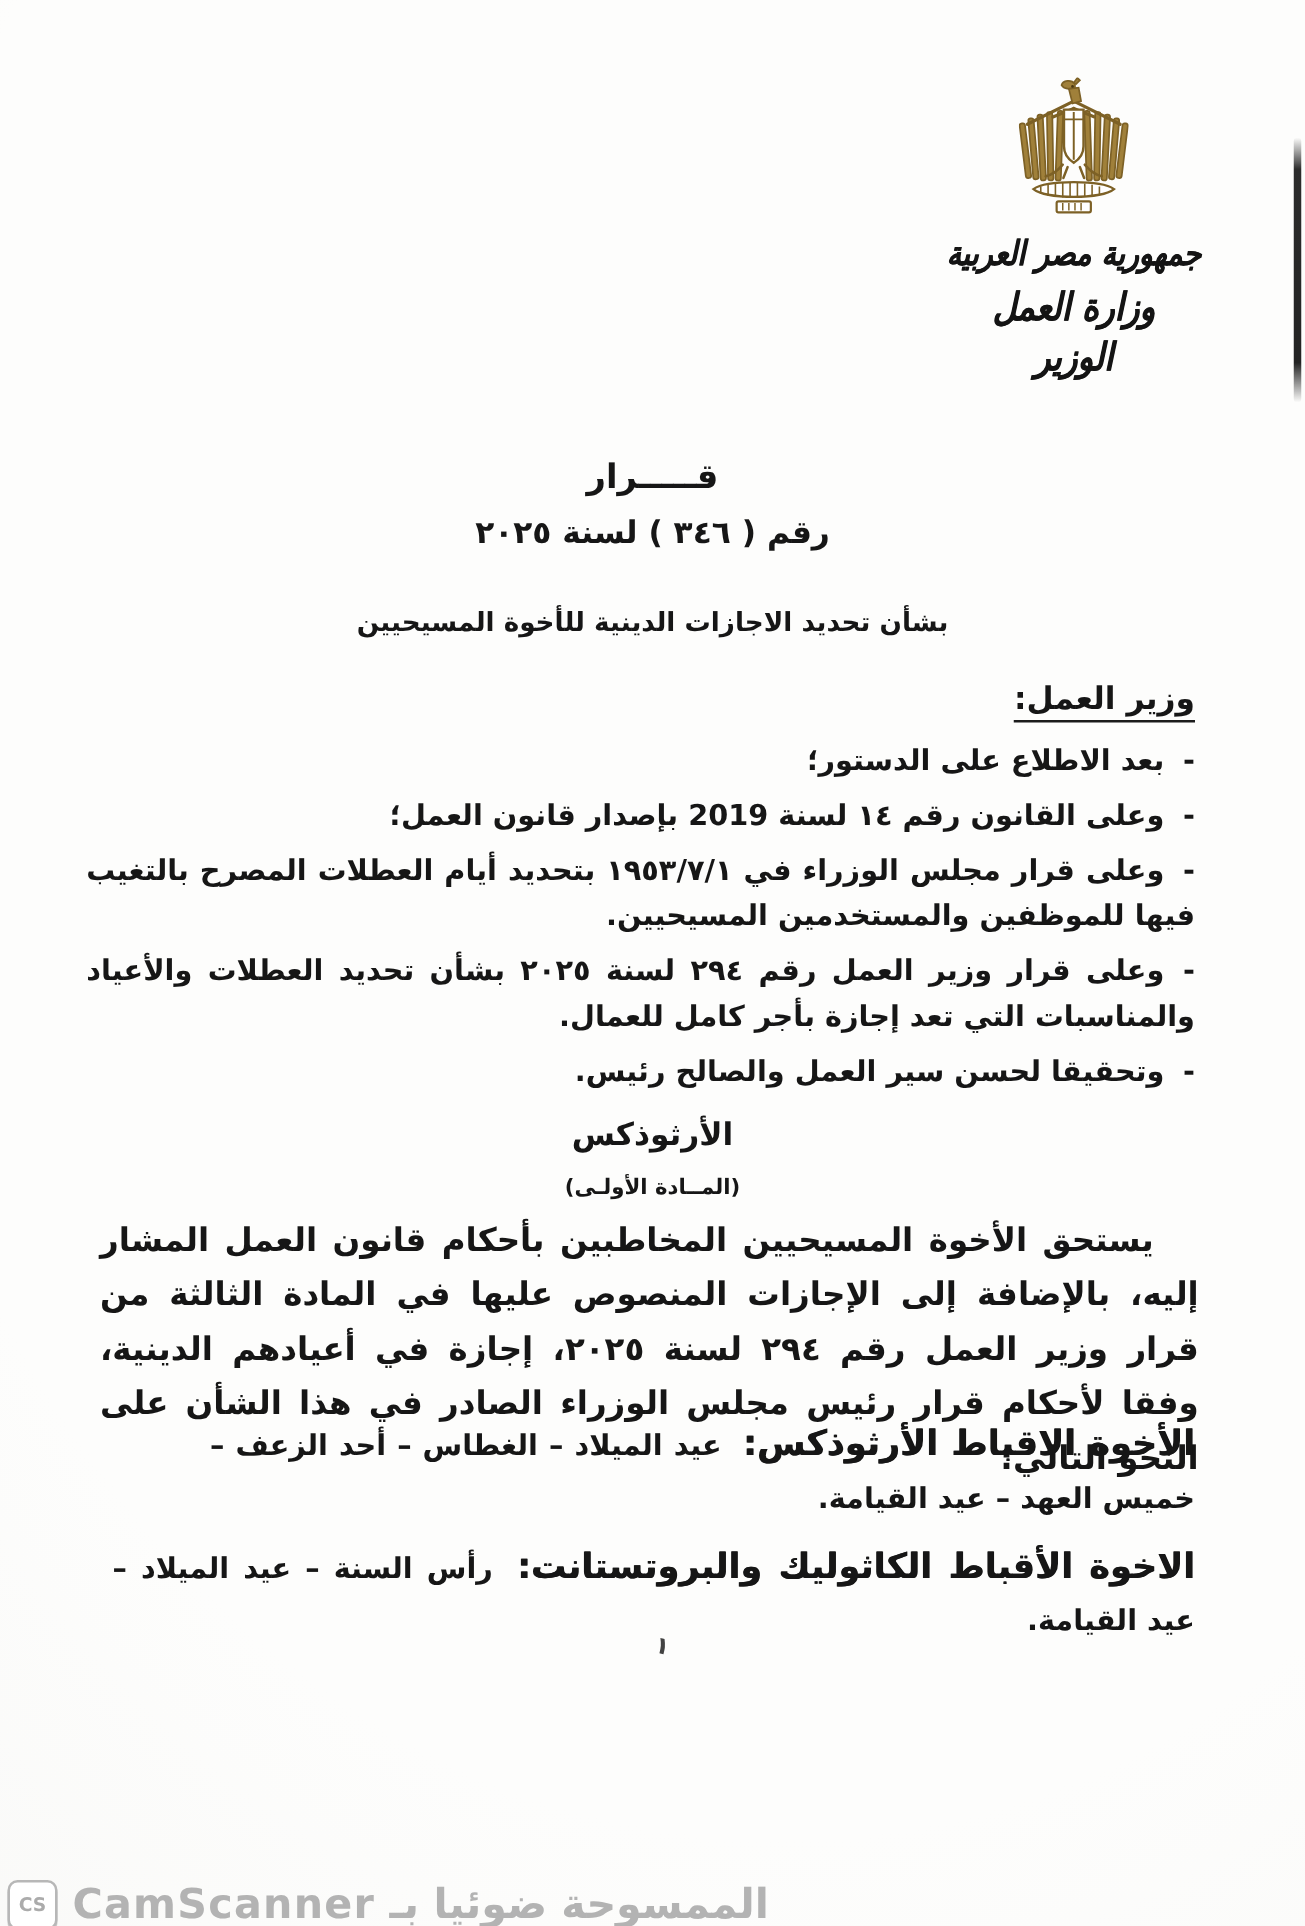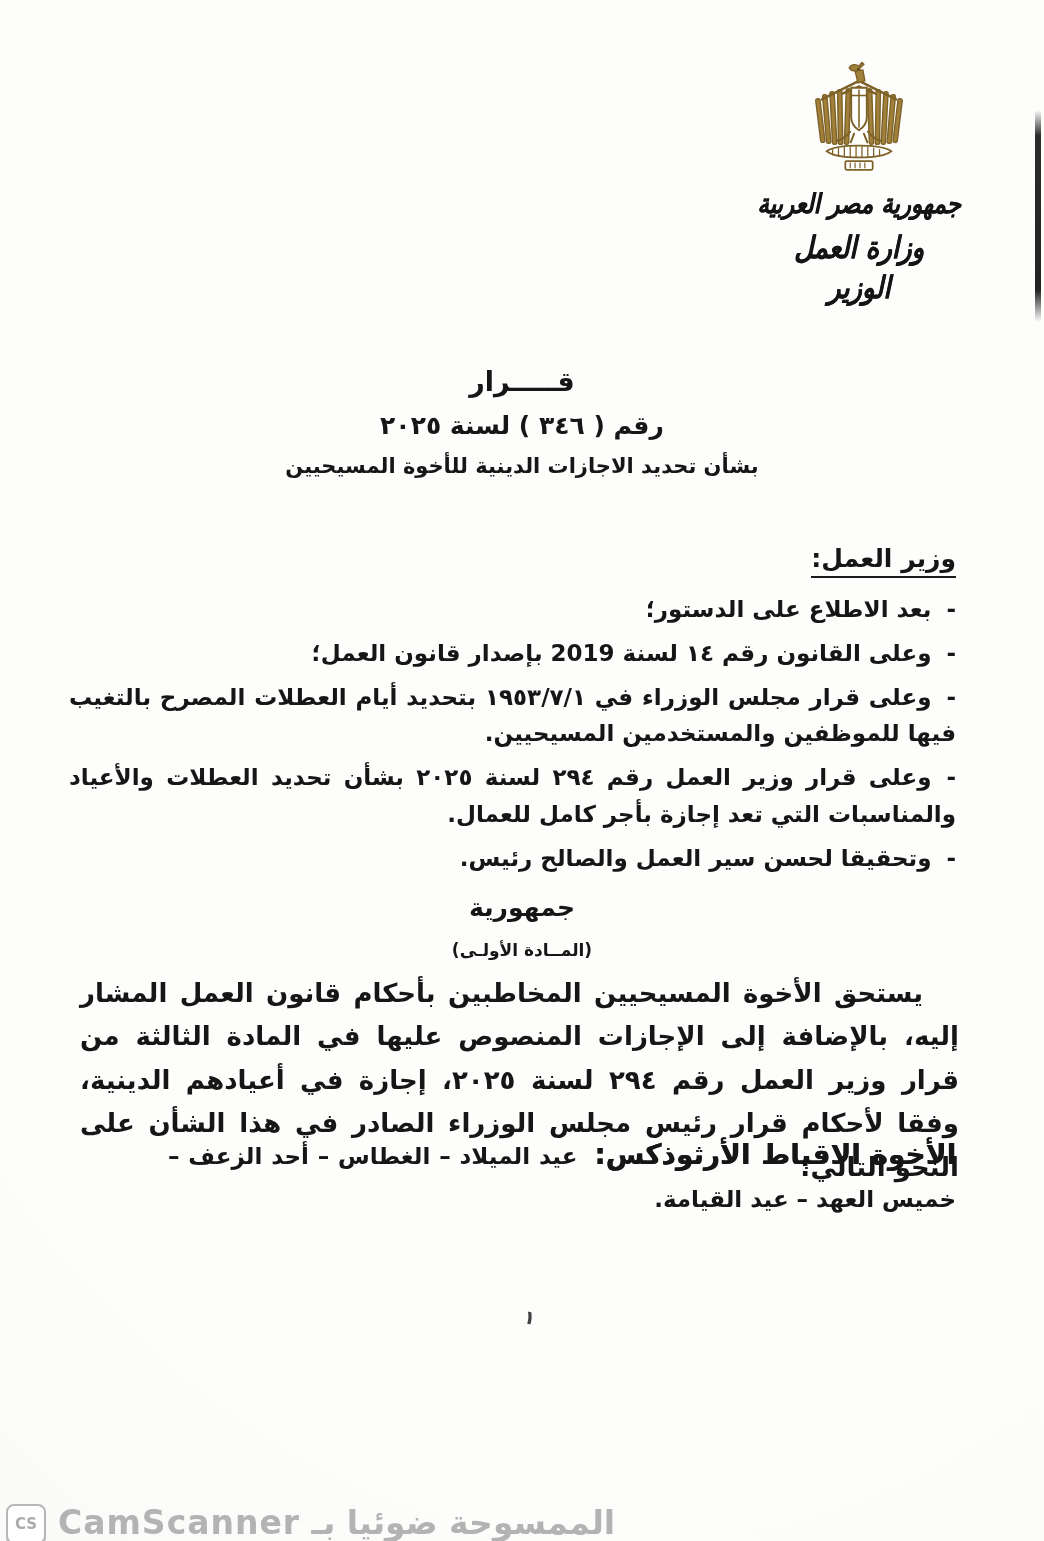--- a/index.html
+++ b/index.html
@@ -37,21 +37,21 @@
     text-shadow:.4px 0 0 currentColor;
     line-height:1.25;
   }
   .calli.l1{font-size:23px;margin-top:16px;}
   .calli.l2{font-size:26px;margin-top:12px;}
   .calli.l3{font-size:26px;margin-top:8px;}
   
   .title-block{position:absolute;top:366px;left:0;width:100%;text-align:center;}
   .kicker{font-size:27px;font-weight:700;}
   .number{font-size:25px;font-weight:700;margin-top:14px;}
-  .subject{font-size:21px;font-weight:700;margin-top:14px;letter-spacing:-0.2px;}
+  .subject{font-size:21px;font-weight:700;margin-top:46px;letter-spacing:-0.2px;}
   
   .preamble{position:absolute;top:544px;right:88px;left:69px;direction:rtl;}
   .minister-heading{
     display:inline-block;
     font-size:25px;font-weight:700;
     border-bottom:2.5px solid #1c1c1c;padding-bottom:3px;
   }
   .bullets{margin-top:13px;}
   .bullet{
     margin:0 0 7px 0;
@@ -166,29 +166,33 @@
     <span class="minister-heading">وزير العمل:</span>
     <div class="bullets">
       <p class="bullet"><span class="dash">-</span><span>بعد الاطلاع على الدستور؛</span></p>
       <p class="bullet"><span class="dash">-</span><span>وعلى القانون رقم ١٤ لسنة 2019 بإصدار قانون العمل؛</span></p>
       <p class="bullet"><span class="dash">-</span><span>وعلى قرار مجلس الوزراء في ١٩٥٣/٧/١ بتحديد أيام العطلات المصرح بالتغيب فيها للموظفين والمستخدمين المسيحيين.</span></p>
       <p class="bullet"><span class="dash">-</span><span>وعلى قرار وزير العمل رقم ٢٩٤ لسنة ٢٠٢٥ بشأن تحديد العطلات والأعياد والمناسبات التي تعد إجازة بأجر كامل للعمال.</span></p>
       <p class="bullet"><span class="dash">-</span><span>وتحقيقا لحسن سير العمل والصالح رئيس.</span></p>
     </div>
   </section>
 
-  <div class="decided">جمهورية</div>
+  <div class="decided">الأرثوذكس</div>
   <div class="article-title">(المــادة الأولـى)</div>
   <p class="main-par">يستحق الأخوة المسيحيين المخاطبين بأحكام قانون العمل المشار إليه، بالإضافة إلى الإجازات المنصوص عليها في المادة الثالثة من قرار وزير العمل رقم ٢٩٤ لسنة ٢٠٢٥، إجازة في أعيادهم الدينية، وفقا لأحكام قرار رئيس مجلس الوزراء الصادر في هذا الشأن على النحو التالي:</p>
 
   <p class="category cat1">
     <span class="cat-label">الأخوة الاقباط الأرثوذكس:</span>
     <span>عيد الميلاد – الغطاس – أحد الزعف – خميس العهد – عيد القيامة.</span>
   </p>
 
+  <p class="category cat2">
+    <span class="cat-label">الاخوة الأقباط الكاثوليك والبروتستانت:</span>
+    <span>رأس السنة – عيد الميلاد – عيد القيامة.</span>
+  </p>
 
   <span class="stray">١</span>
 
   <div class="watermark">
     <span class="cs-logo">CS</span>
     <span class="wm-text">الممسوحة ضوئيا بـ CamScanner</span>
   </div>
 
 </div>
 

